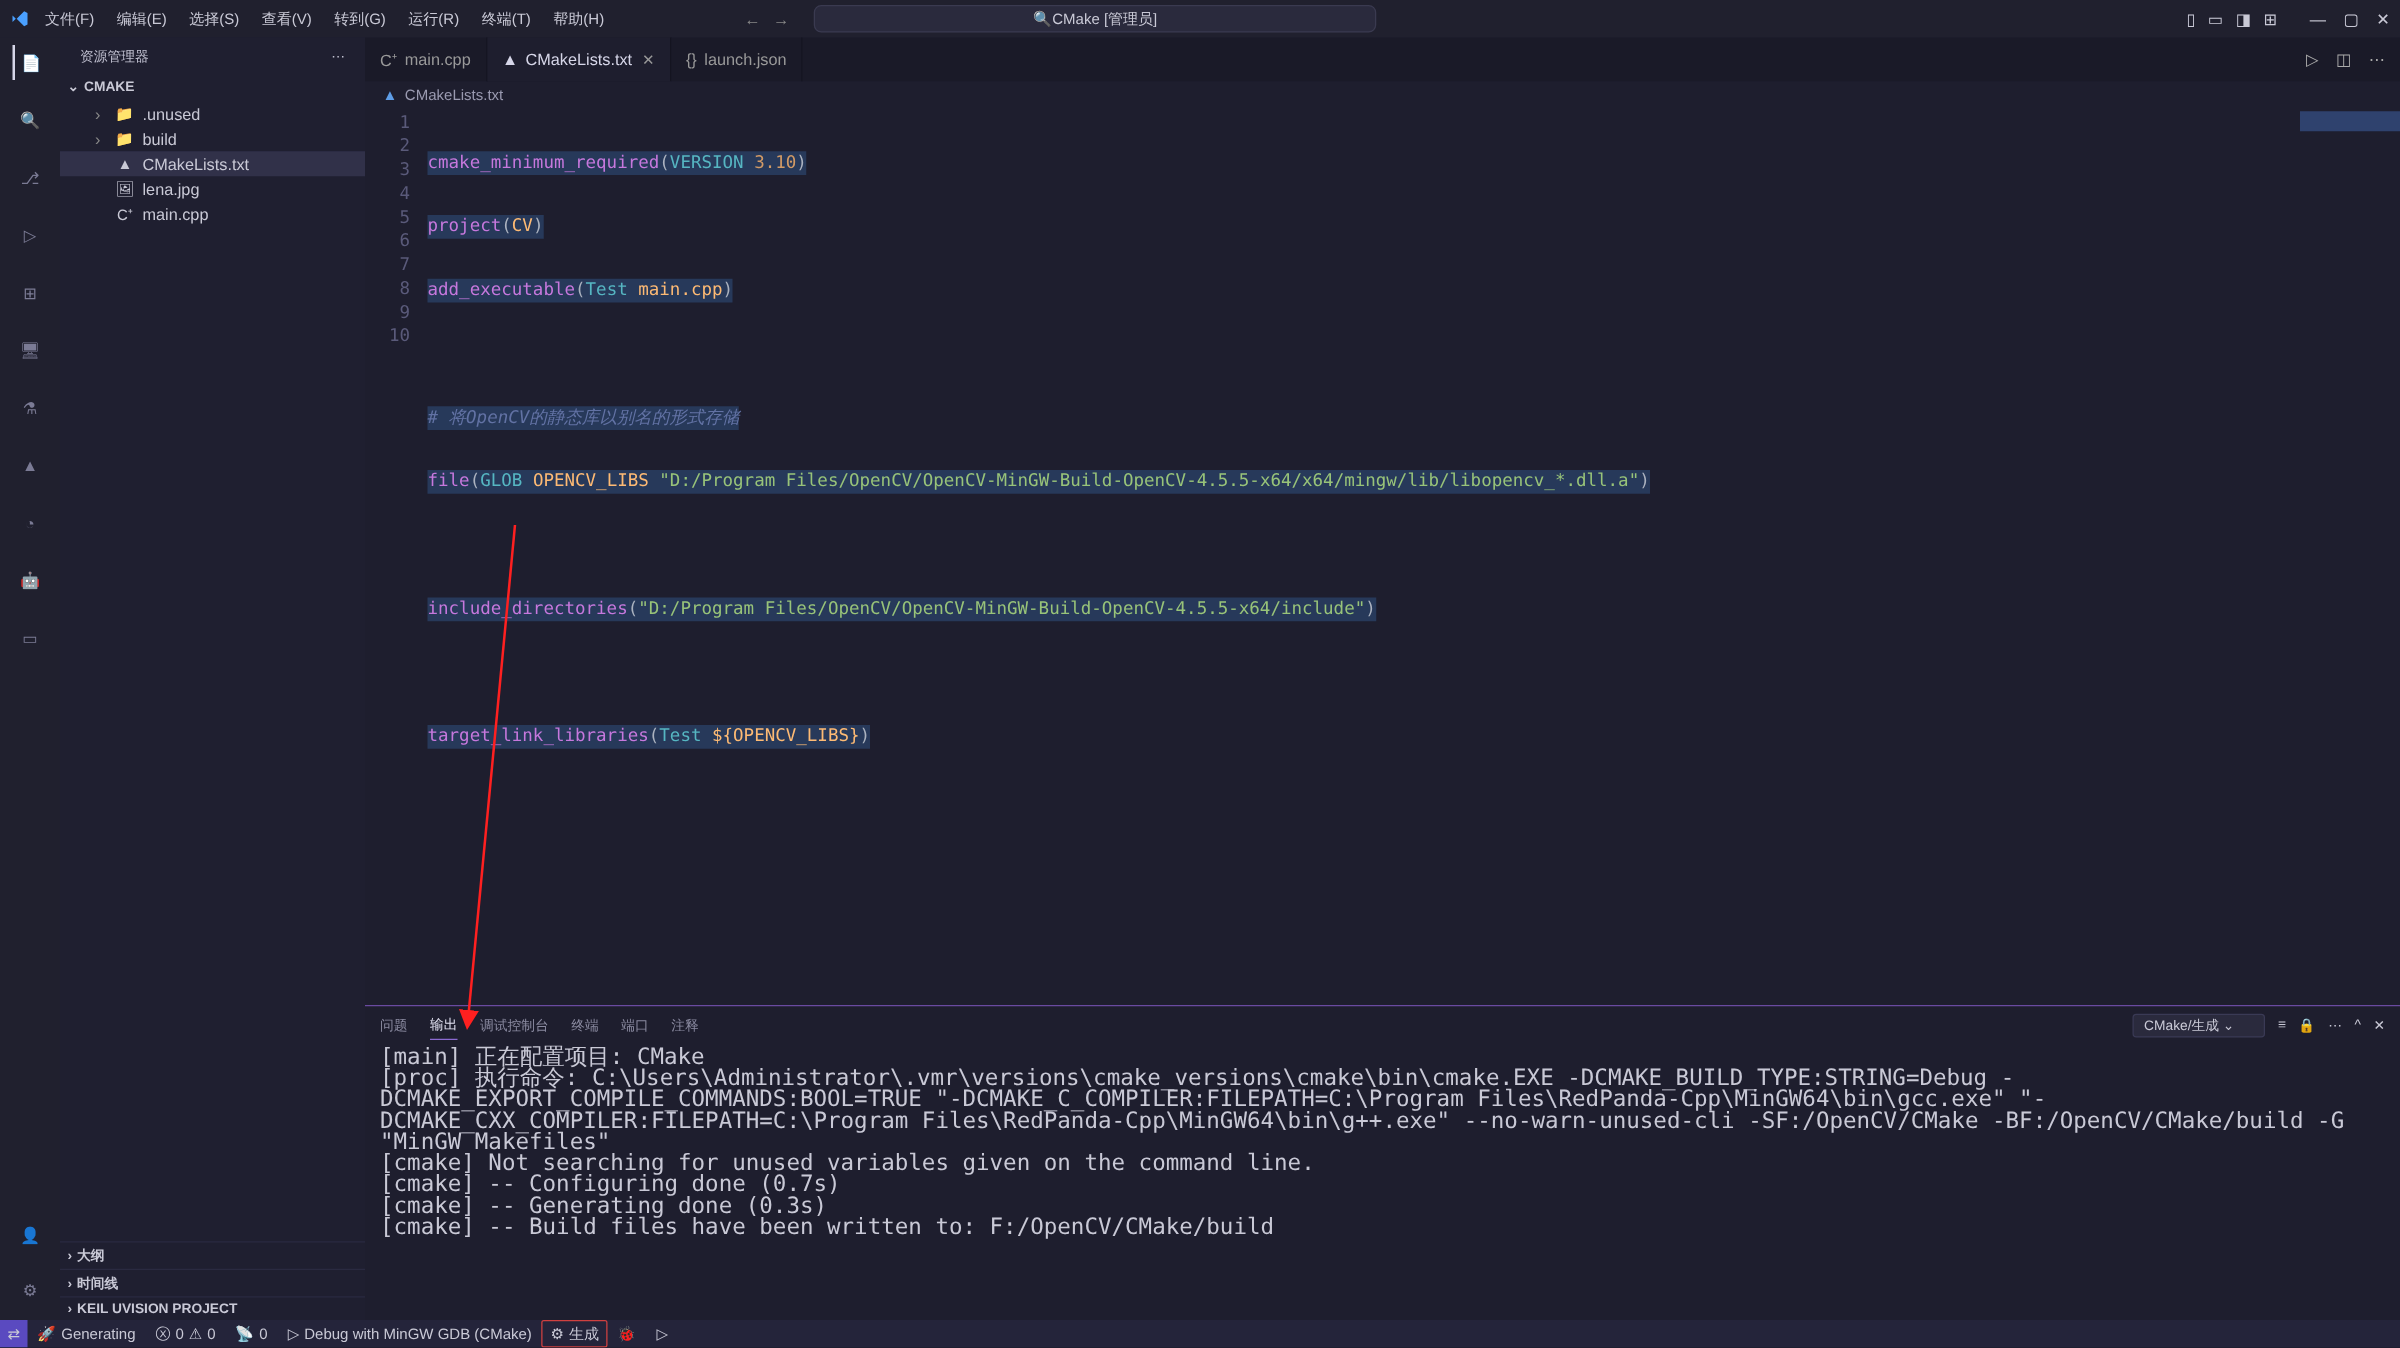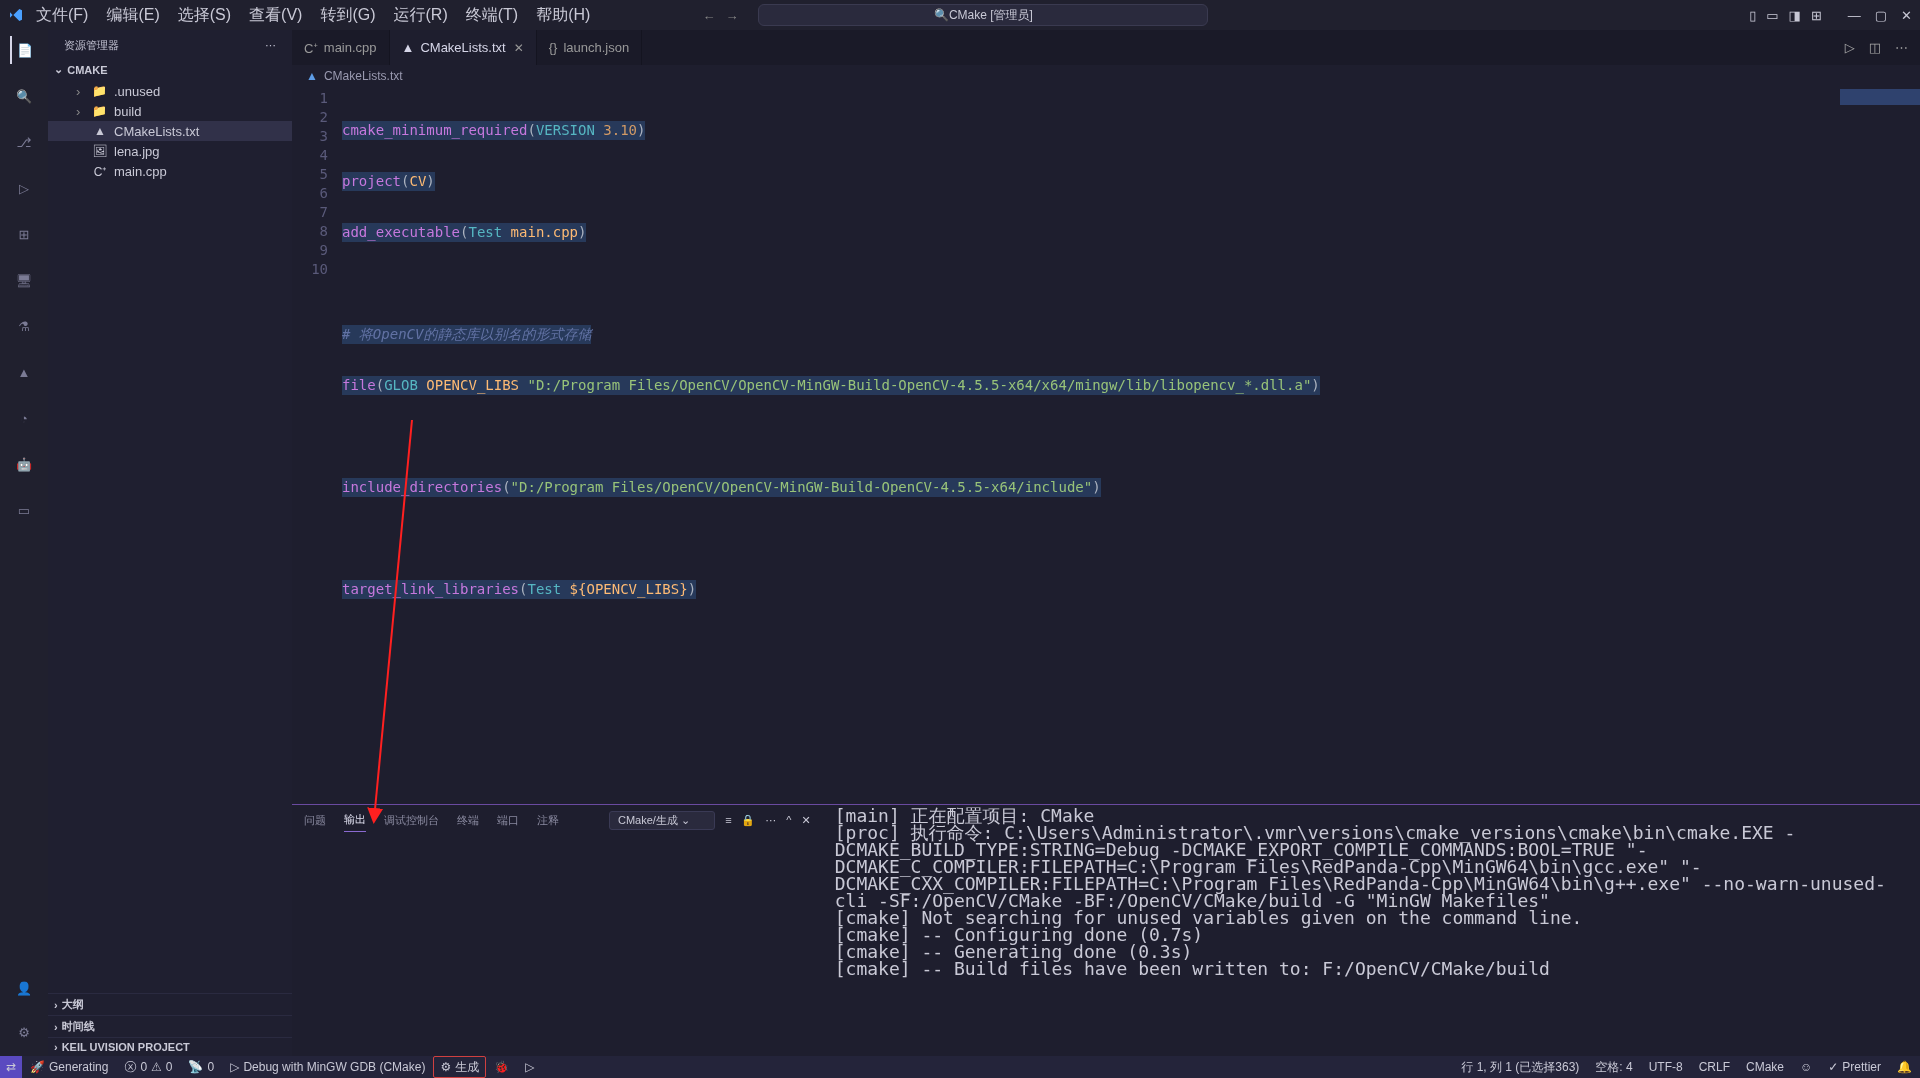--- a/index.html
+++ b/index.html
@@ -21,21 +21,21 @@
   gap: 6px;
 }
 .titlebar .vscode-icon {
   width: 16px; height: 16px;
   display: inline-flex;
   align-items: center; justify-content: center;
   color: #4aa0ff;
 }
 .titlebar .menu-item {
   padding: 2px 6px;
-  font-size: 16px;
+  font-size: 12px;
   color: #c9c9d6;
   cursor: pointer;
 }
 .titlebar .nav-arrows {
   display: flex;
   gap: 10px;
   margin-left: 100px;
   color: #888;
 }
 .titlebar .search {
@@ -219,21 +219,21 @@
   height: 16px;
   background: #3a5a9a;
   opacity: 0.6;
 }
 
 .panel {
   height: 252px;
   border-top: 1px solid #6a4aa0;
   background: #1e1e2e;
   display: flex;
-  flex-direction: row;
+  flex-direction: column;
 }
 .panel-tabs {
   height: 30px;
   display: flex;
   align-items: center;
   padding: 0 12px;
   gap: 18px;
   font-size: 11px;
 }
 .panel-tab { color: #8a8aa0; cursor: pointer; padding: 4px 0; }
@@ -502,23 +502,13 @@
   <div class="sb-left">
     <span class="remote">⇄</span>
     <span class="sb-item">🚀 <span>Generating</span></span>
     <span class="sb-item">ⓧ <span>0</span> ⚠ <span>0</span></span>
     <span class="sb-item">📡 <span>0</span></span>
     <span class="sb-item">▷ <span>Debug with MinGW GDB (CMake)</span></span>
     <span class="sb-item sb-build">⚙ <span>生成</span></span>
     <span class="sb-item">🐞</span>
     <span class="sb-item">▷</span>
   </div>
-  <div class="sb-right">
-    <span class="sb-item">行 1, 列 1 (已选择363)</span>
-    <span class="sb-item">空格: 4</span>
-    <span class="sb-item">UTF-8</span>
-    <span class="sb-item">CRLF</span>
-    <span class="sb-item">CMake</span>
-    <span class="sb-item">☺</span>
-    <span class="sb-item">✓ <span>Prettier</span></span>
-    <span class="sb-item">🔔</span>
-  </div>
 </div>
 
 </body></html>

